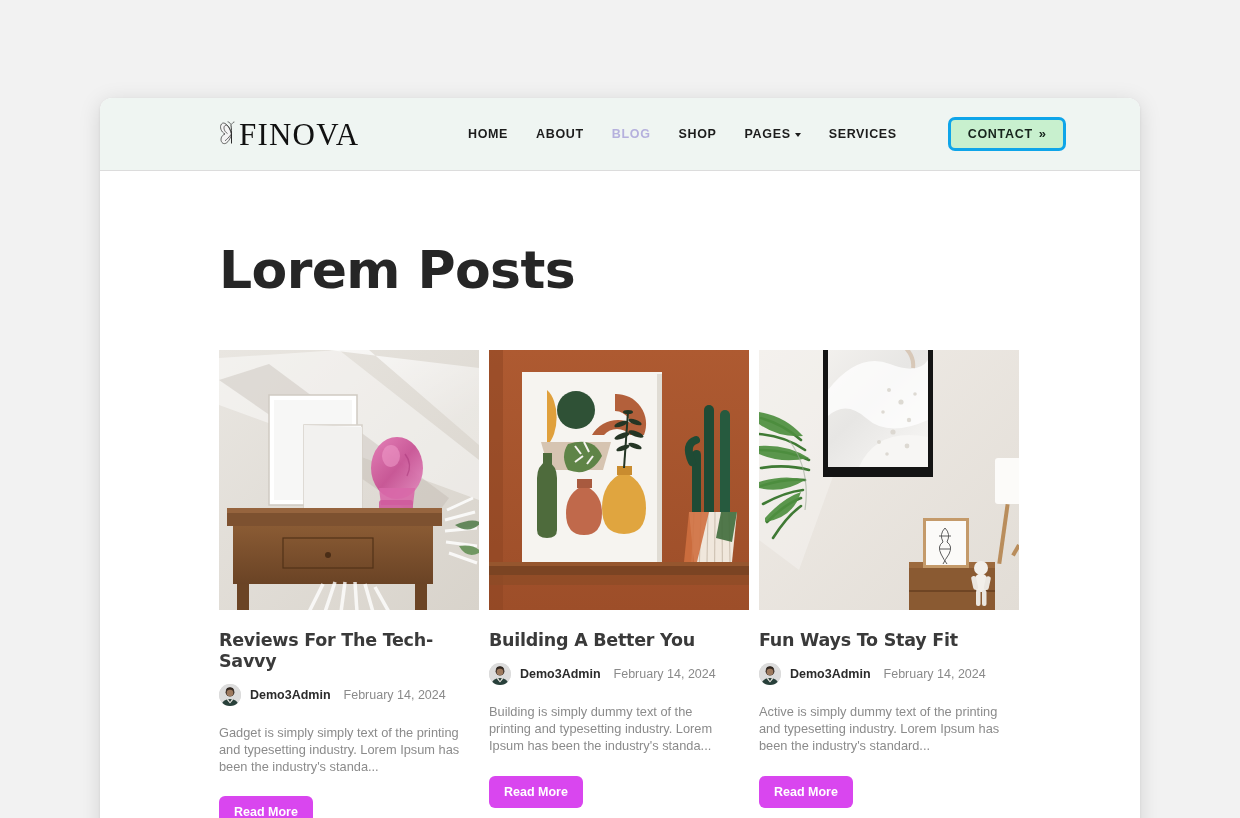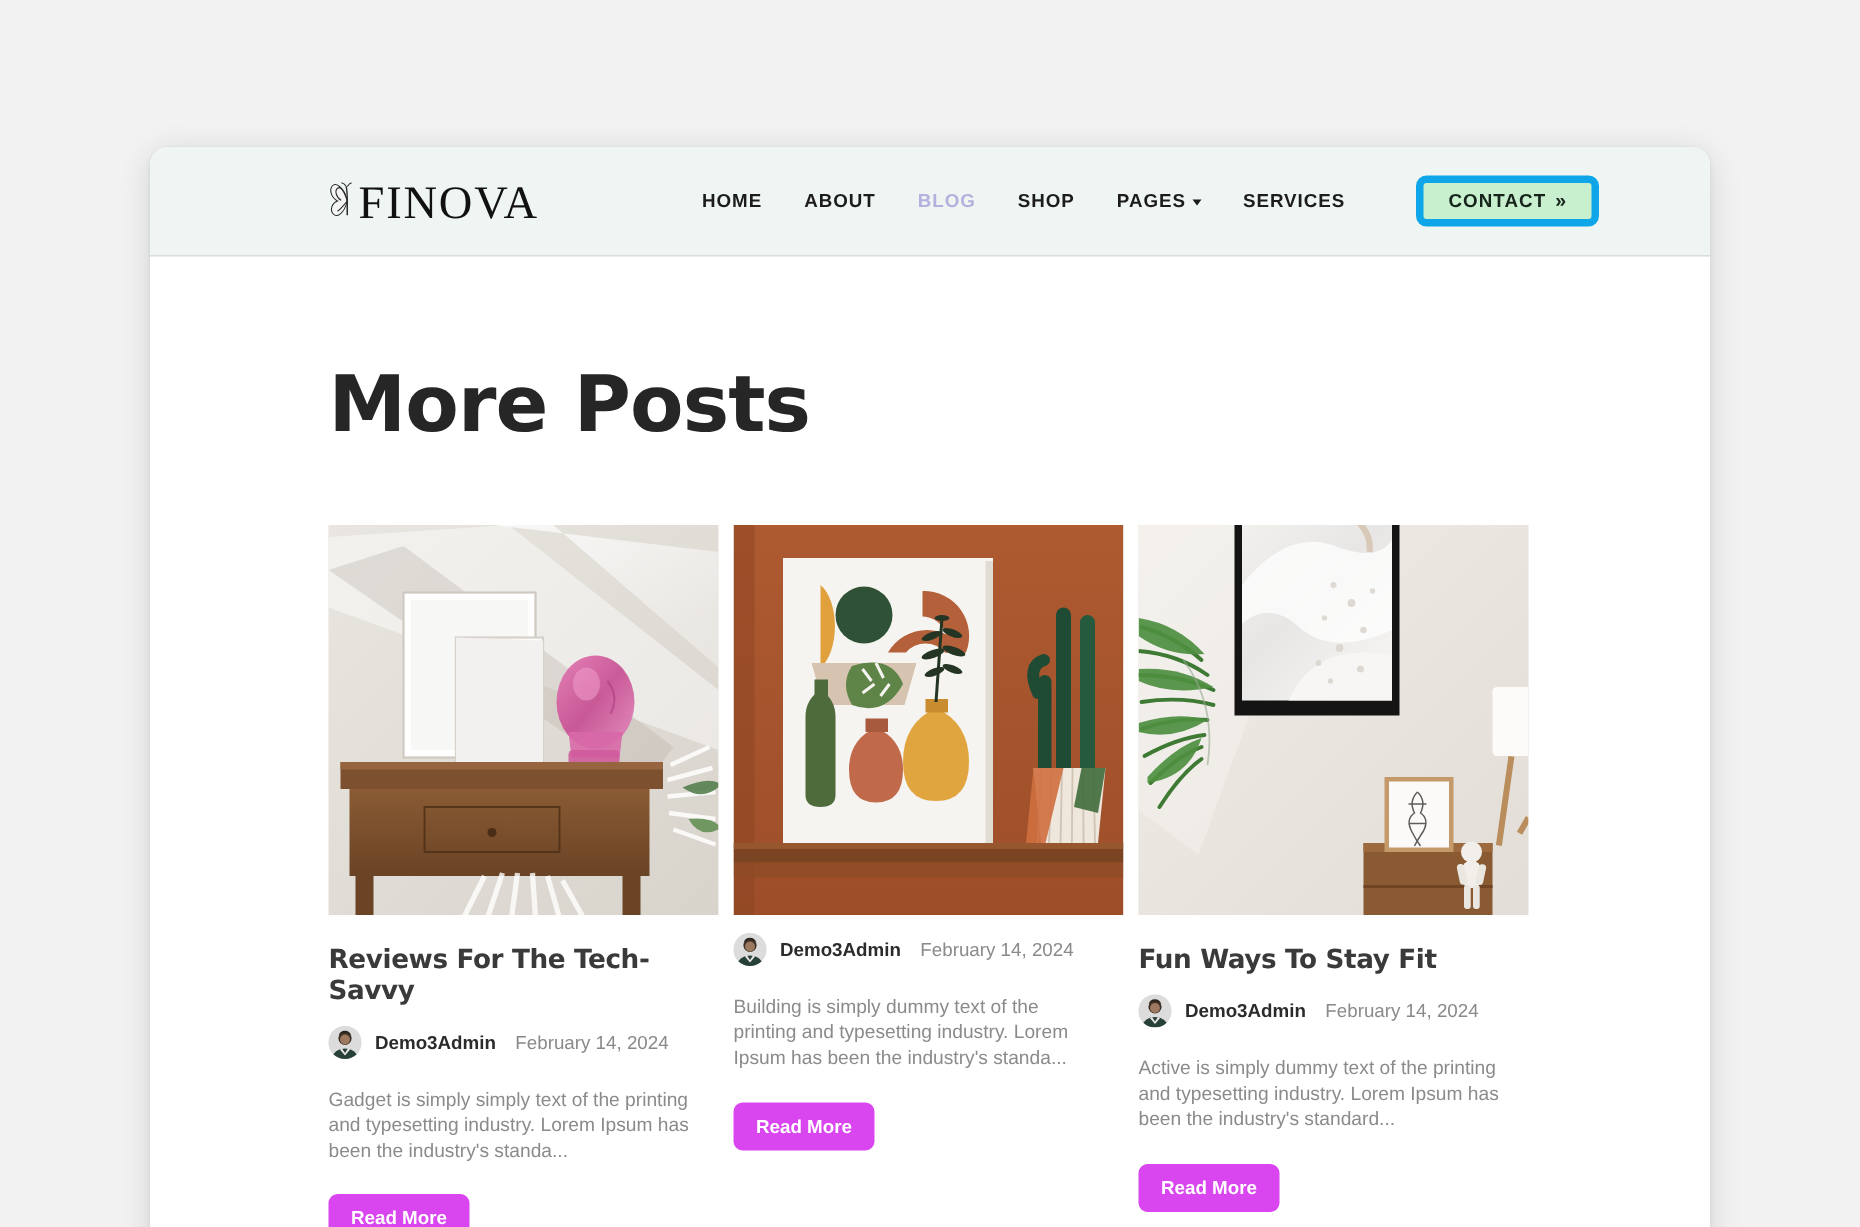--- a/index.html
+++ b/index.html
@@ -97,21 +97,21 @@
     margin-top: 2px;
   }
 
   
   .contact-btn {
     position: absolute;
     right: 74px;
     top: 50%;
     transform: translateY(-50%);
     background: #c8f0ce;
-    border: 5px solid #0ea5e9;
+    border: 3px solid #0ea5e9;
     border-radius: 7px;
     height: 34px;
     padding: 0 17px;
     display: flex;
     align-items: center;
     gap: 6px;
     cursor: pointer;
   }
   .contact-btn .label {
     font-size: 12.5px;
@@ -263,21 +263,21 @@
     </nav>
 
     <div class="contact-btn">
       <span class="label">CONTACT</span>
       <span class="dchev">»</span>
     </div>
   </header>
 
   <main class="page-body">
 
-    <h1 class="page-title">More Posts</h1>
+    <h1 class="page-title">Lorem Posts</h1>
 
     <section class="post-grid">
 
       <article class="post-card">
         <div class="post-thumb">
           <svg viewBox="0 0 260 260" preserveAspectRatio="xMidYMid slice">
             <defs>
               <linearGradient id="wall1" x1="0" y1="0" x2="1" y2="1">
                 <stop offset="0" stop-color="#e9e6e1"></stop>
                   <stop offset="1" stop-color="#d8d3cb"></stop>
@@ -421,20 +421,21 @@
                 <path d="M212 162 l-1.6 50"></path>
                 <path d="M219 162 l-1 50"></path>
               <path d="M226 162 l-0.4 50"></path>
                 <path d="M233 162 l0.4 50"></path>
                 <path d="M240 162 l1 50"></path>
             </g>
             <path d="M200 162 h20 l-12 50 h-13 Z" fill="#cf6f3f" opacity="0.9"></path>
             <path d="M232 162 h16 l-5 30 l-16 -4 Z" fill="#3f6b3b" opacity="0.9"></path>
           </svg>
         </div>
+        <h2 class="post-title">Building A Better You</h2>
         <div class="post-meta">
           <span class="avatar">
             <svg viewBox="0 0 22 22">
               <rect width="22" height="22" fill="#dcdcdc"></rect>
               <circle cx="11" cy="8.2" r="4.4" fill="#3d3027"></circle>
               <circle cx="11" cy="9" r="3.3" fill="#9d7a5f"></circle>
               <path d="M6.8 6.4 q4.2 -4 8.4 0 q-1 -3.2 -4.2 -3.2 q-3.4 0 -4.2 3.2Z" fill="#2b221b"></path>
               <path d="M2 22 q1.6 -7 9 -7 q7.4 0 9 7 Z" fill="#28403a"></path>
               <path d="M9 15 l2 3 l2 -3 l1.4 0.6 l-3.4 4 l-3.4 -4Z" fill="#e9e6e1"></path>
             </svg>

